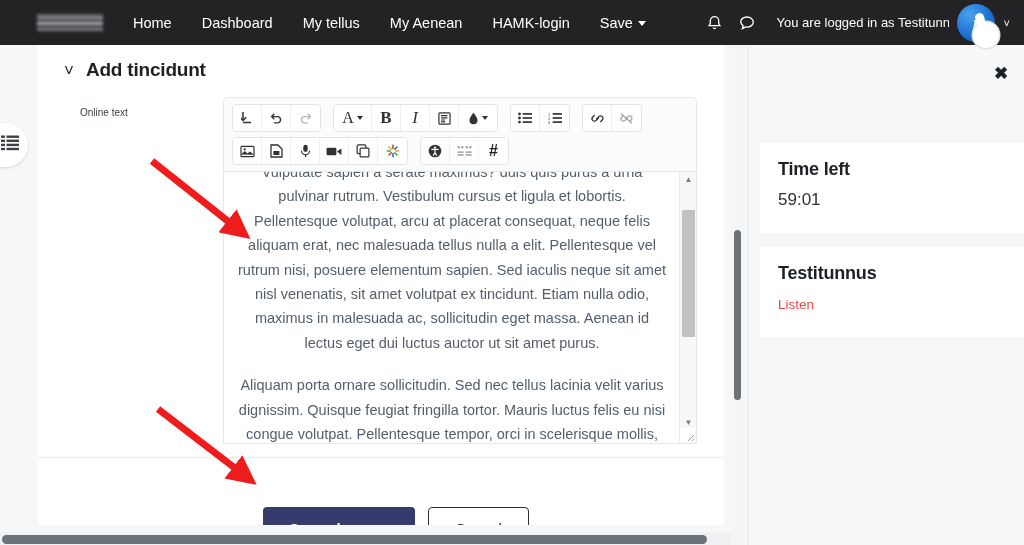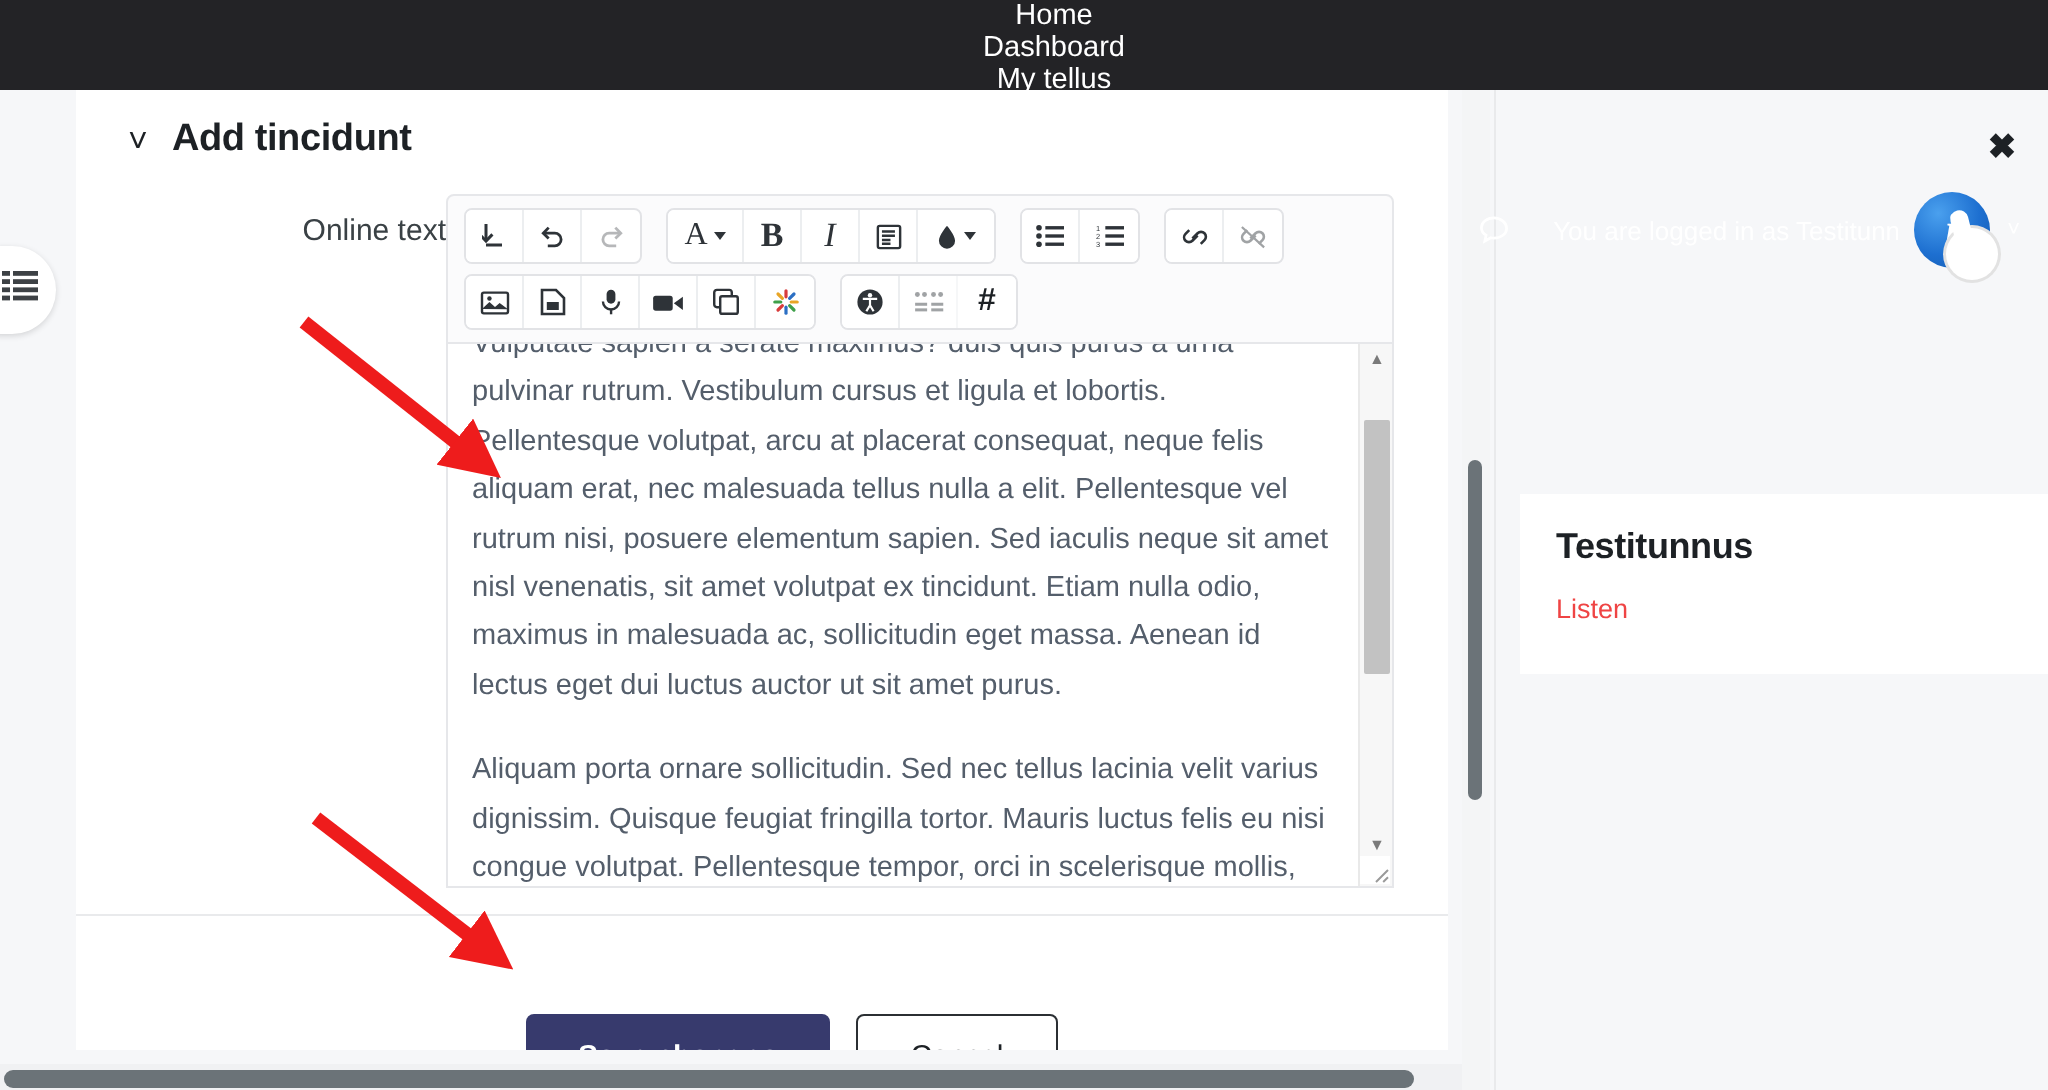--- a/index.html
+++ b/index.html
@@ -11,21 +11,20 @@
     background: #f6f7f9;
   }
 
   
   #navbar {
     position: absolute; top: 0; left: 0;
     width: 1024px; height: 45px;
     background: #232326;
     display: flex; align-items: center;
     z-index: 40;
-    flex-direction: column;
   }
   #brand-logo {
     width: 66px; height: 17px;
     margin-left: 37px;
     background: repeating-linear-gradient(
       180deg,
       #6e7074 0px, #6e7074 3px,
       #9a9ca0 3px, #9a9ca0 5px,
       #55565a 5px, #55565a 8px,
       #b5b7bb 8px, #b5b7bb 11px,
@@ -134,22 +133,22 @@
   }
   #section-chevron { color:#1d2125; font-size:17px; line-height:1; }
   #section-title {
     font-size: 19px; font-weight: bold; color:#1d2125;
     letter-spacing:-.2px;
   }
 
   #form-row { display:flex; padding: 16px 0 0 0; }
   #online-text-label {
     width: 185px;
-    font-size: 15px; color:#3a4145;
-    padding-left: 42px; padding-top: 10px; text-align: right;
+    font-size: 10px; color:#3a4145;
+    padding-left: 42px; padding-top: 10px;
   }
 
   
   #editor {
     width: 474px;
     position: relative;
   }
   #editor-toolbar {
     background:#fbfbfc;
     border:1px solid #e6e7ea;
@@ -194,21 +193,21 @@
     overflow:hidden;
   }
   #editor-text {
     position:absolute; left:0; top:-12px;
     width: 458px;
     padding: 0 14px 0 12px;
     font-size: 14.5px;
     line-height: 24.4px;
     color:#545e6b;
   }
-  #editor-text p { margin: 0 0 18px 0; }
+  #editor-text p { margin: 0 0 18px 0; text-align: center; }
 
   
   #ed-scroll {
     position:absolute; right:0; top:0;
     width: 17px; height: 272px;
     background:#f7f7f7;
     border-left:1px solid #e9e9e9;
   }
   .sb-arrow {
     position:absolute; left:0; width:17px; height:15px;
@@ -594,20 +593,24 @@
     </div>
   </div>
 
   <div id="page-vscroll">
     <div id="page-vthumb"></div>
   </div>
 
   <div id="right-panel">
     <div id="right-close">✖</div>
 
+    <div class="panel-block" id="block-timeleft">
+      <div class="panel-title">Time left</div>
+      <div class="panel-value">59:01</div>
+    </div>
 
     <div class="panel-block" id="block-readspeaker">
       <div class="panel-title">Testitunnus</div>
       <div class="panel-link">Listen</div>
     </div>
   </div>
 
   <div id="bottom-scroll">
     <div id="bottom-thumb"></div>
   </div>

